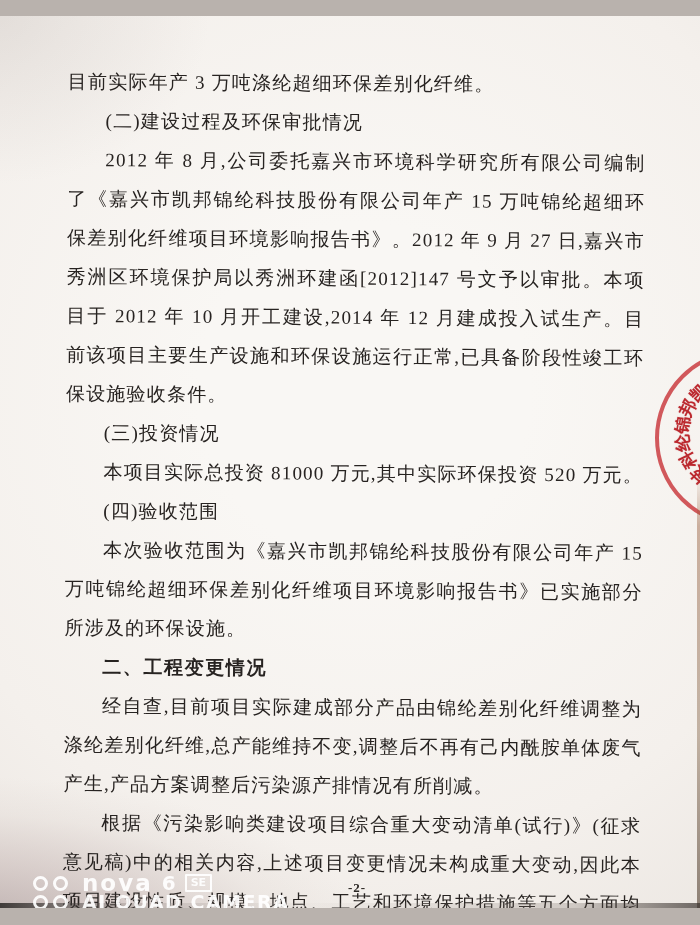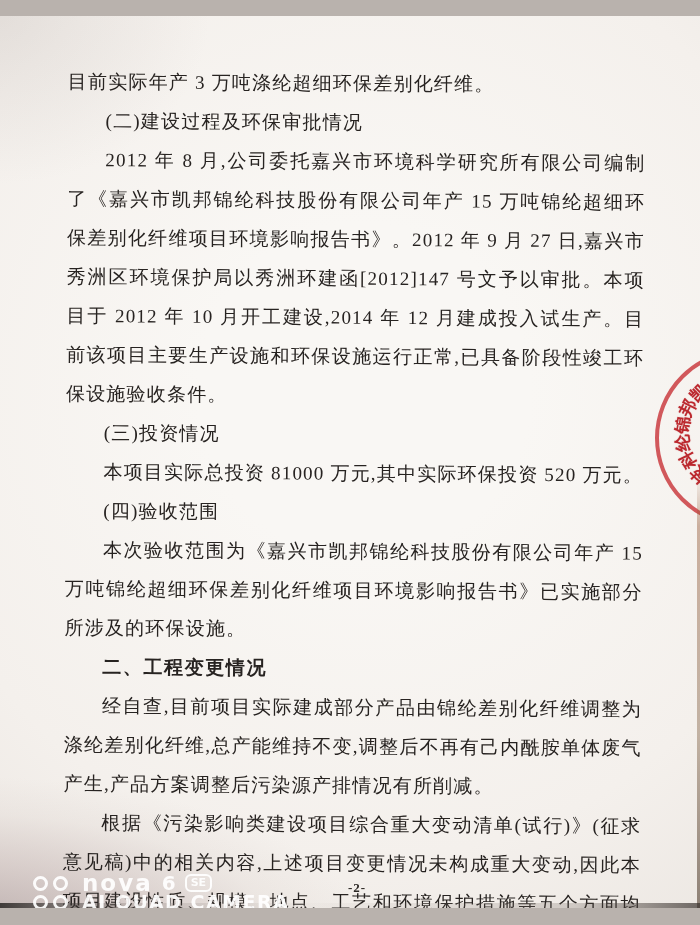--- a/index.html
+++ b/index.html
@@ -59,21 +59,21 @@
     color:rgba(255,255,255,0.92);
     font-family:"DejaVu Sans","Liberation Sans",sans-serif;
   }
   .wm-row{display:flex;align-items:center;height:18px;margin-bottom:1px;}
   .wm-circles{display:flex;gap:5px;margin-right:14px;}
   .wm-circle{width:9px;height:9px;border:3.5px solid rgba(255,255,255,0.92);border-radius:50%;}
   .wm-brand{font-size:23px;font-weight:700;letter-spacing:2px;line-height:18px;}
   .wm-num{font-size:20px;font-weight:600;margin-left:9px;line-height:18px;}
   .wm-badge{
     display:inline-block;margin-left:9px;padding:0 4px;
-    border:2px solid rgba(255,255,255,0.92);border-radius:6px;
+    border:2px solid rgba(255,255,255,0.92);border-radius:1px;
     font-size:11px;font-weight:700;line-height:14px;vertical-align:2px;
   }
   .wm-line2{font-size:19px;font-weight:600;letter-spacing:1.5px;line-height:18px;}
 </style>
 </head>
 <body>
 
 <div class="photo">
 
   <div class="doc-text">

